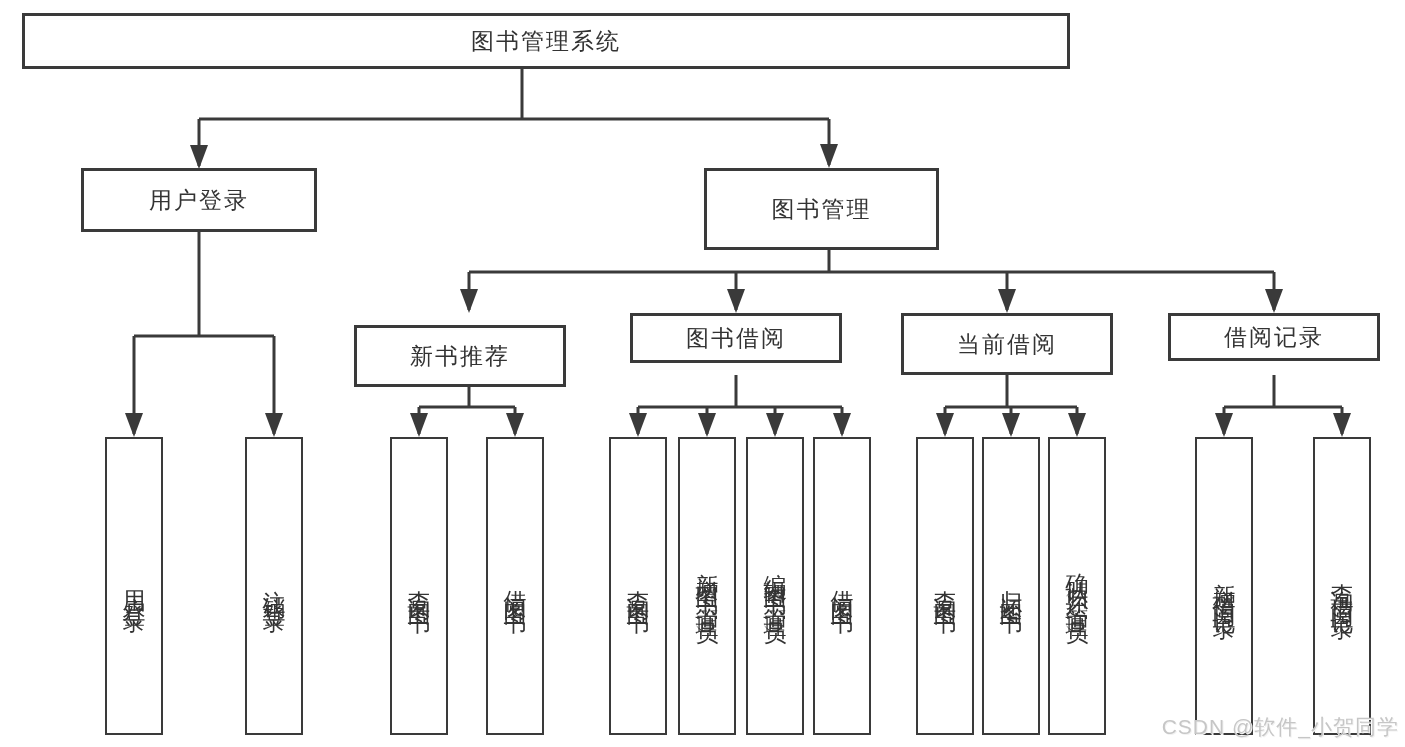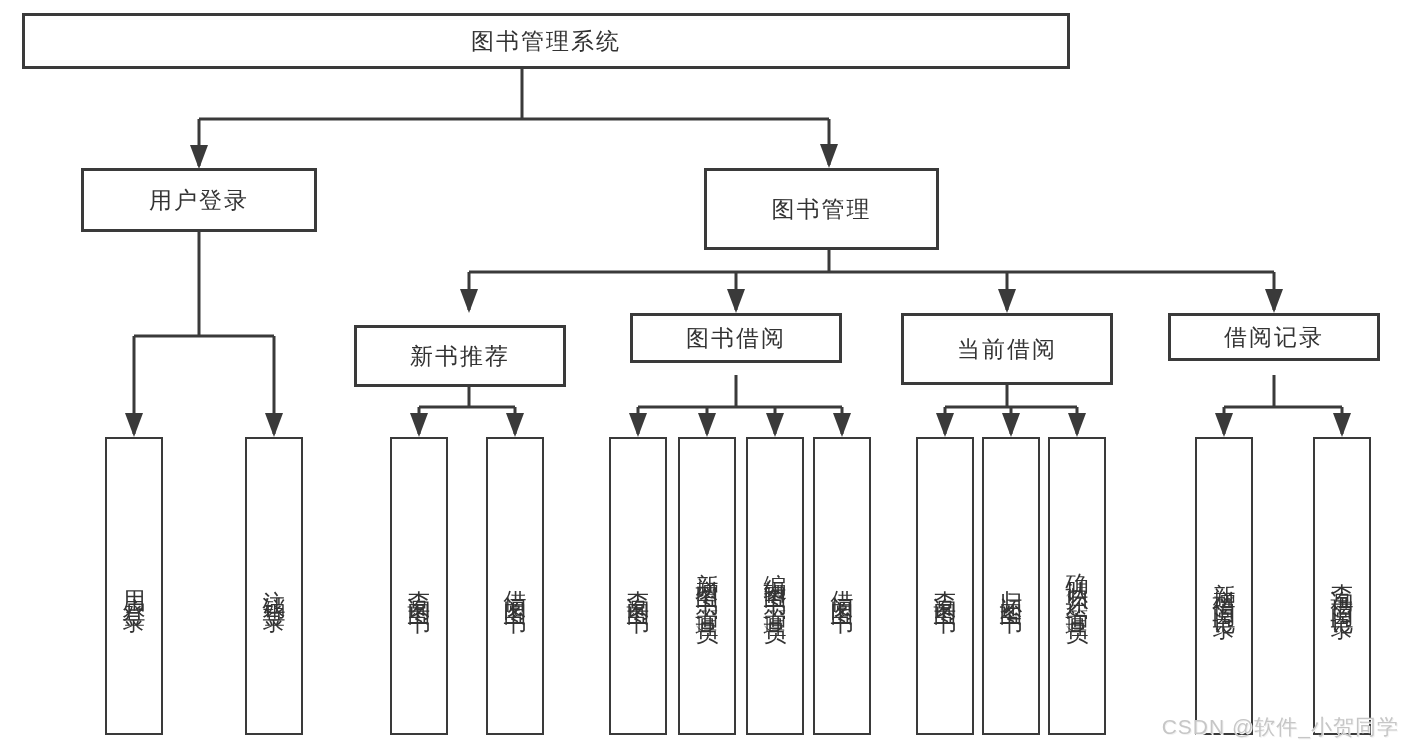--- a/index.html
+++ b/index.html
@@ -134,21 +134,21 @@
   <div class="hbox" style="left:704px; top:168px; width:235px; height:82px;">
     <span>图书管理</span>
   </div>
 
   <div class="hbox" style="left:354px; top:313px; width:212px; height:62px;margin-top:12px;">
     <span>新书推荐</span>
   </div>
   <div class="hbox" style="left:630px; top:313px; width:212px; height:50px;">
     <span>图书借阅</span>
   </div>
-  <div class="hbox" style="left:901px; top:313px; width:212px; height:72px;">
+  <div class="hbox" style="left:901px; top:313px; width:212px; height:62px;">
     <span>当前借阅</span>
   </div>
   <div class="hbox" style="left:1168px; top:313px; width:212px; height:48px;">
     <span>借阅记录</span>
   </div>
 
   <div class="leaf" style="left:105px;">
     <span>用户登录</span>
   </div>
   <div class="leaf" style="left:245px;">

